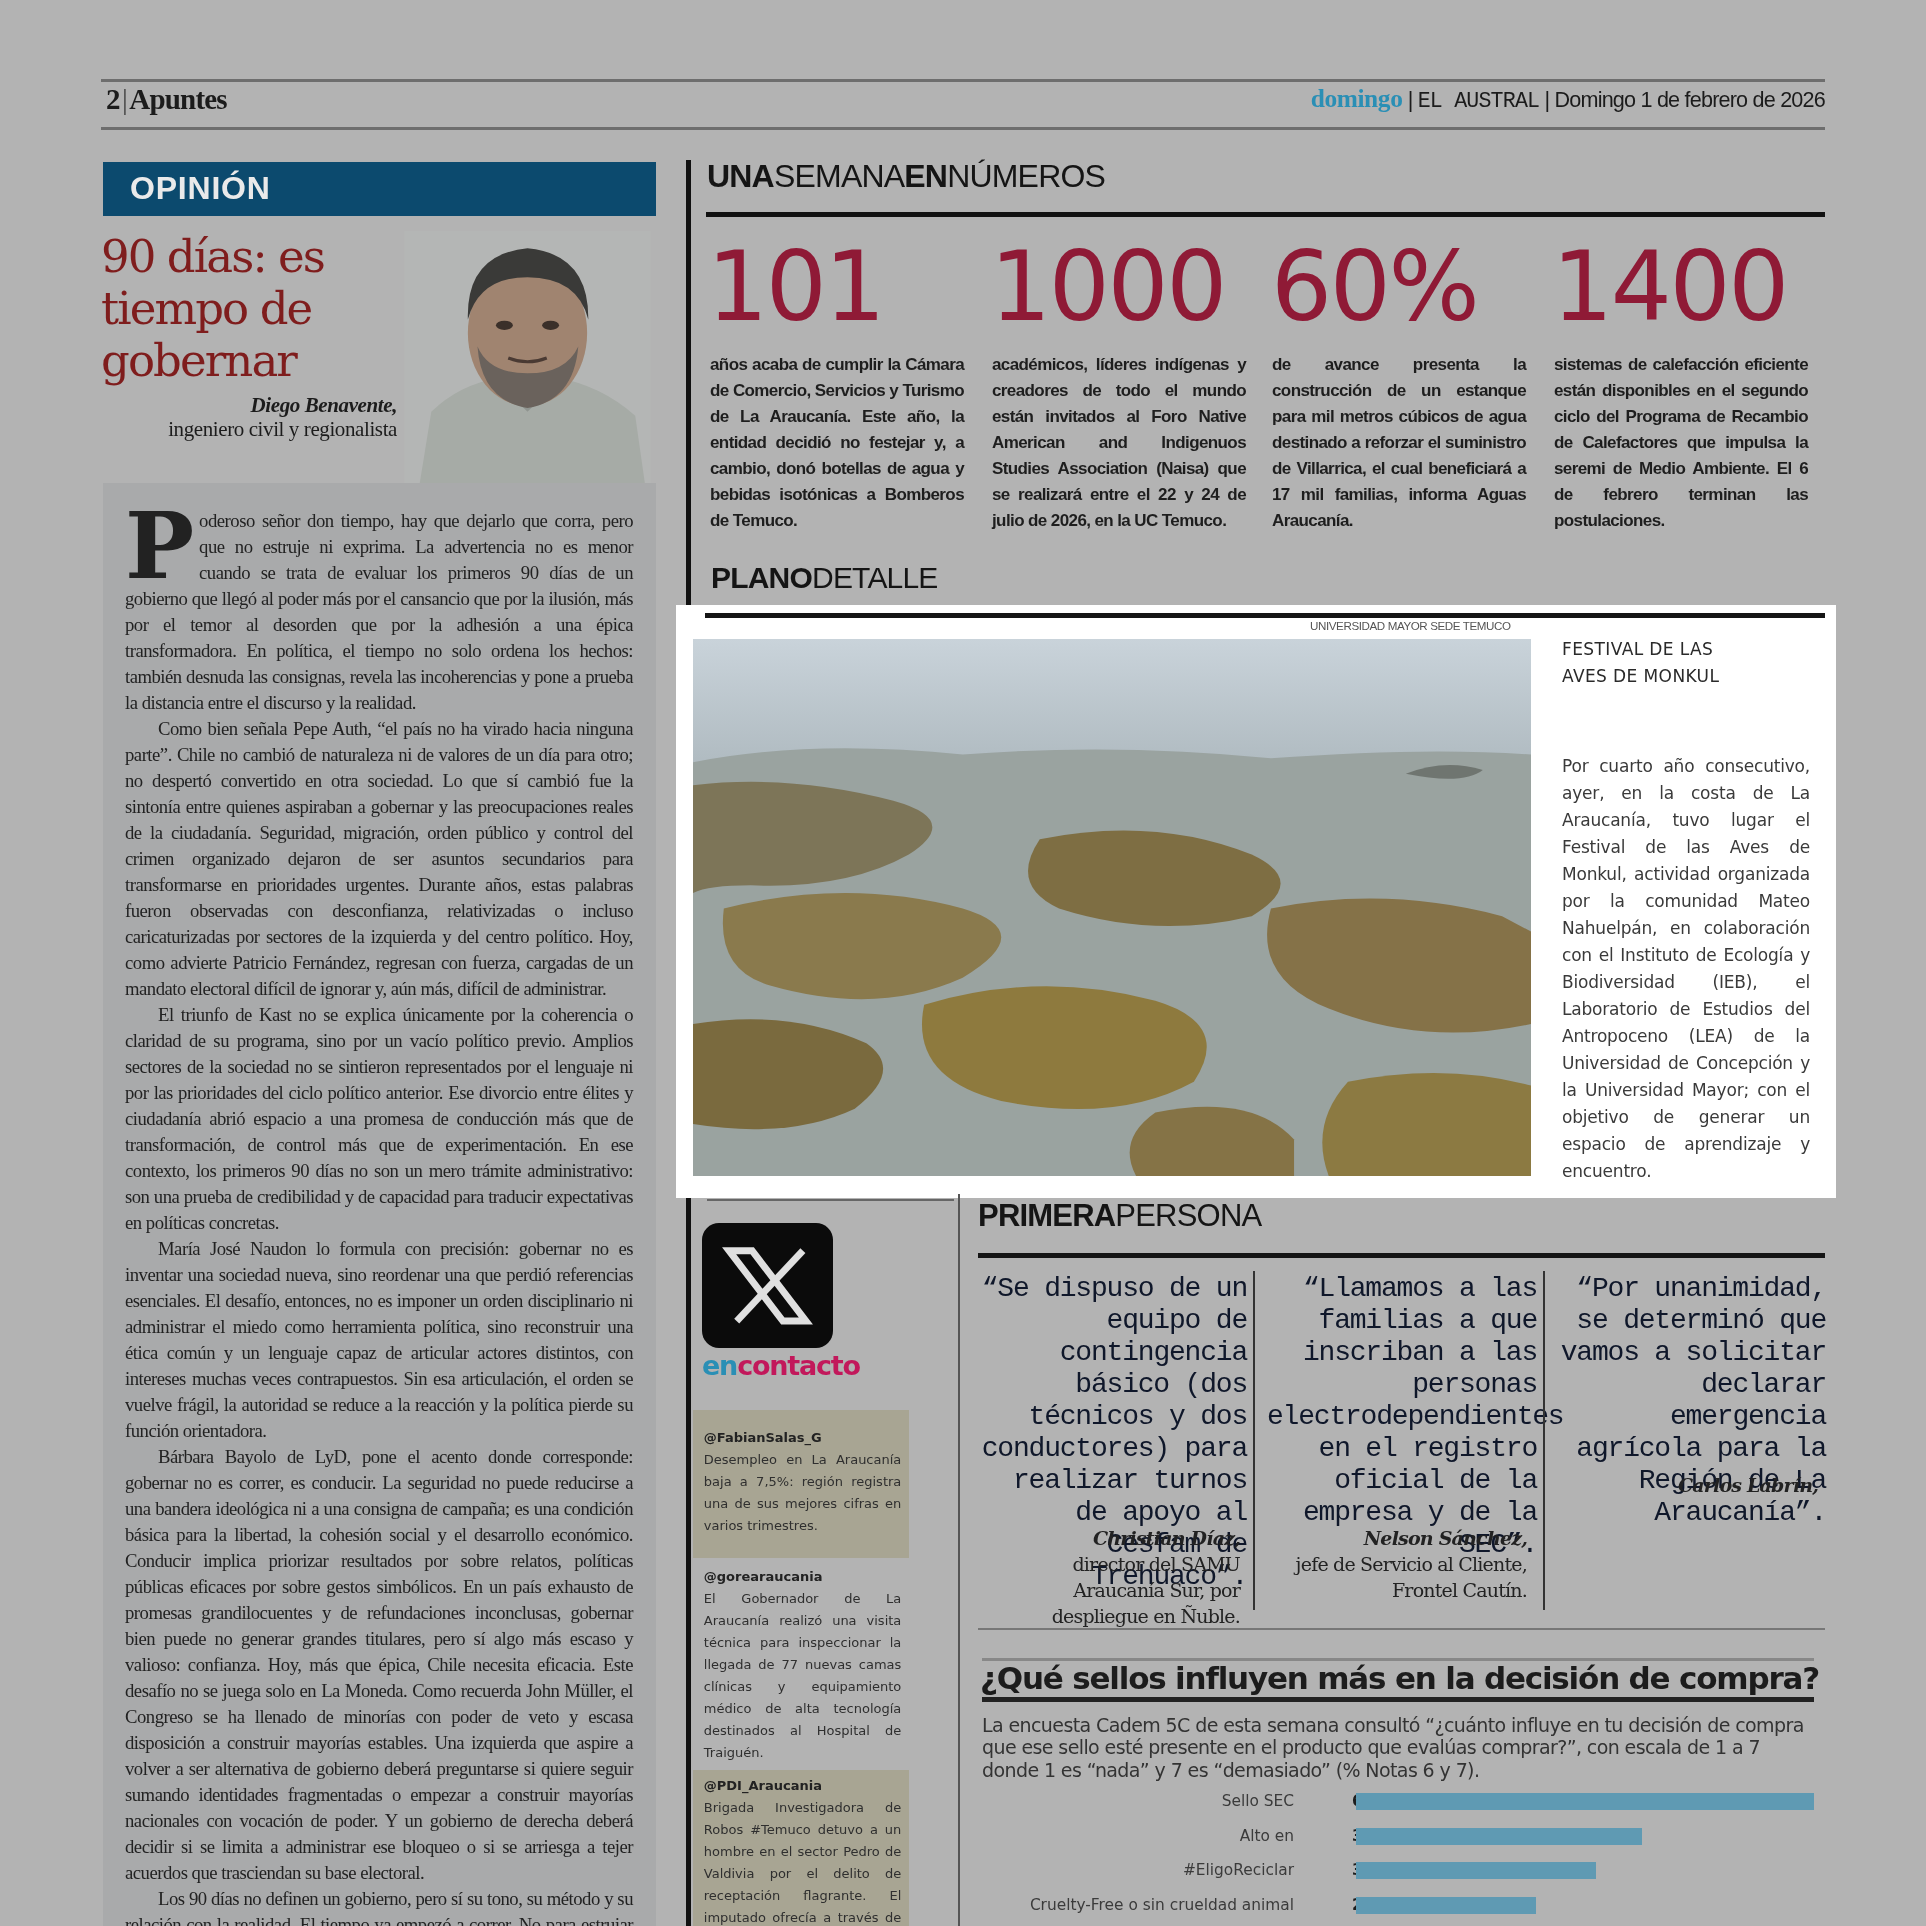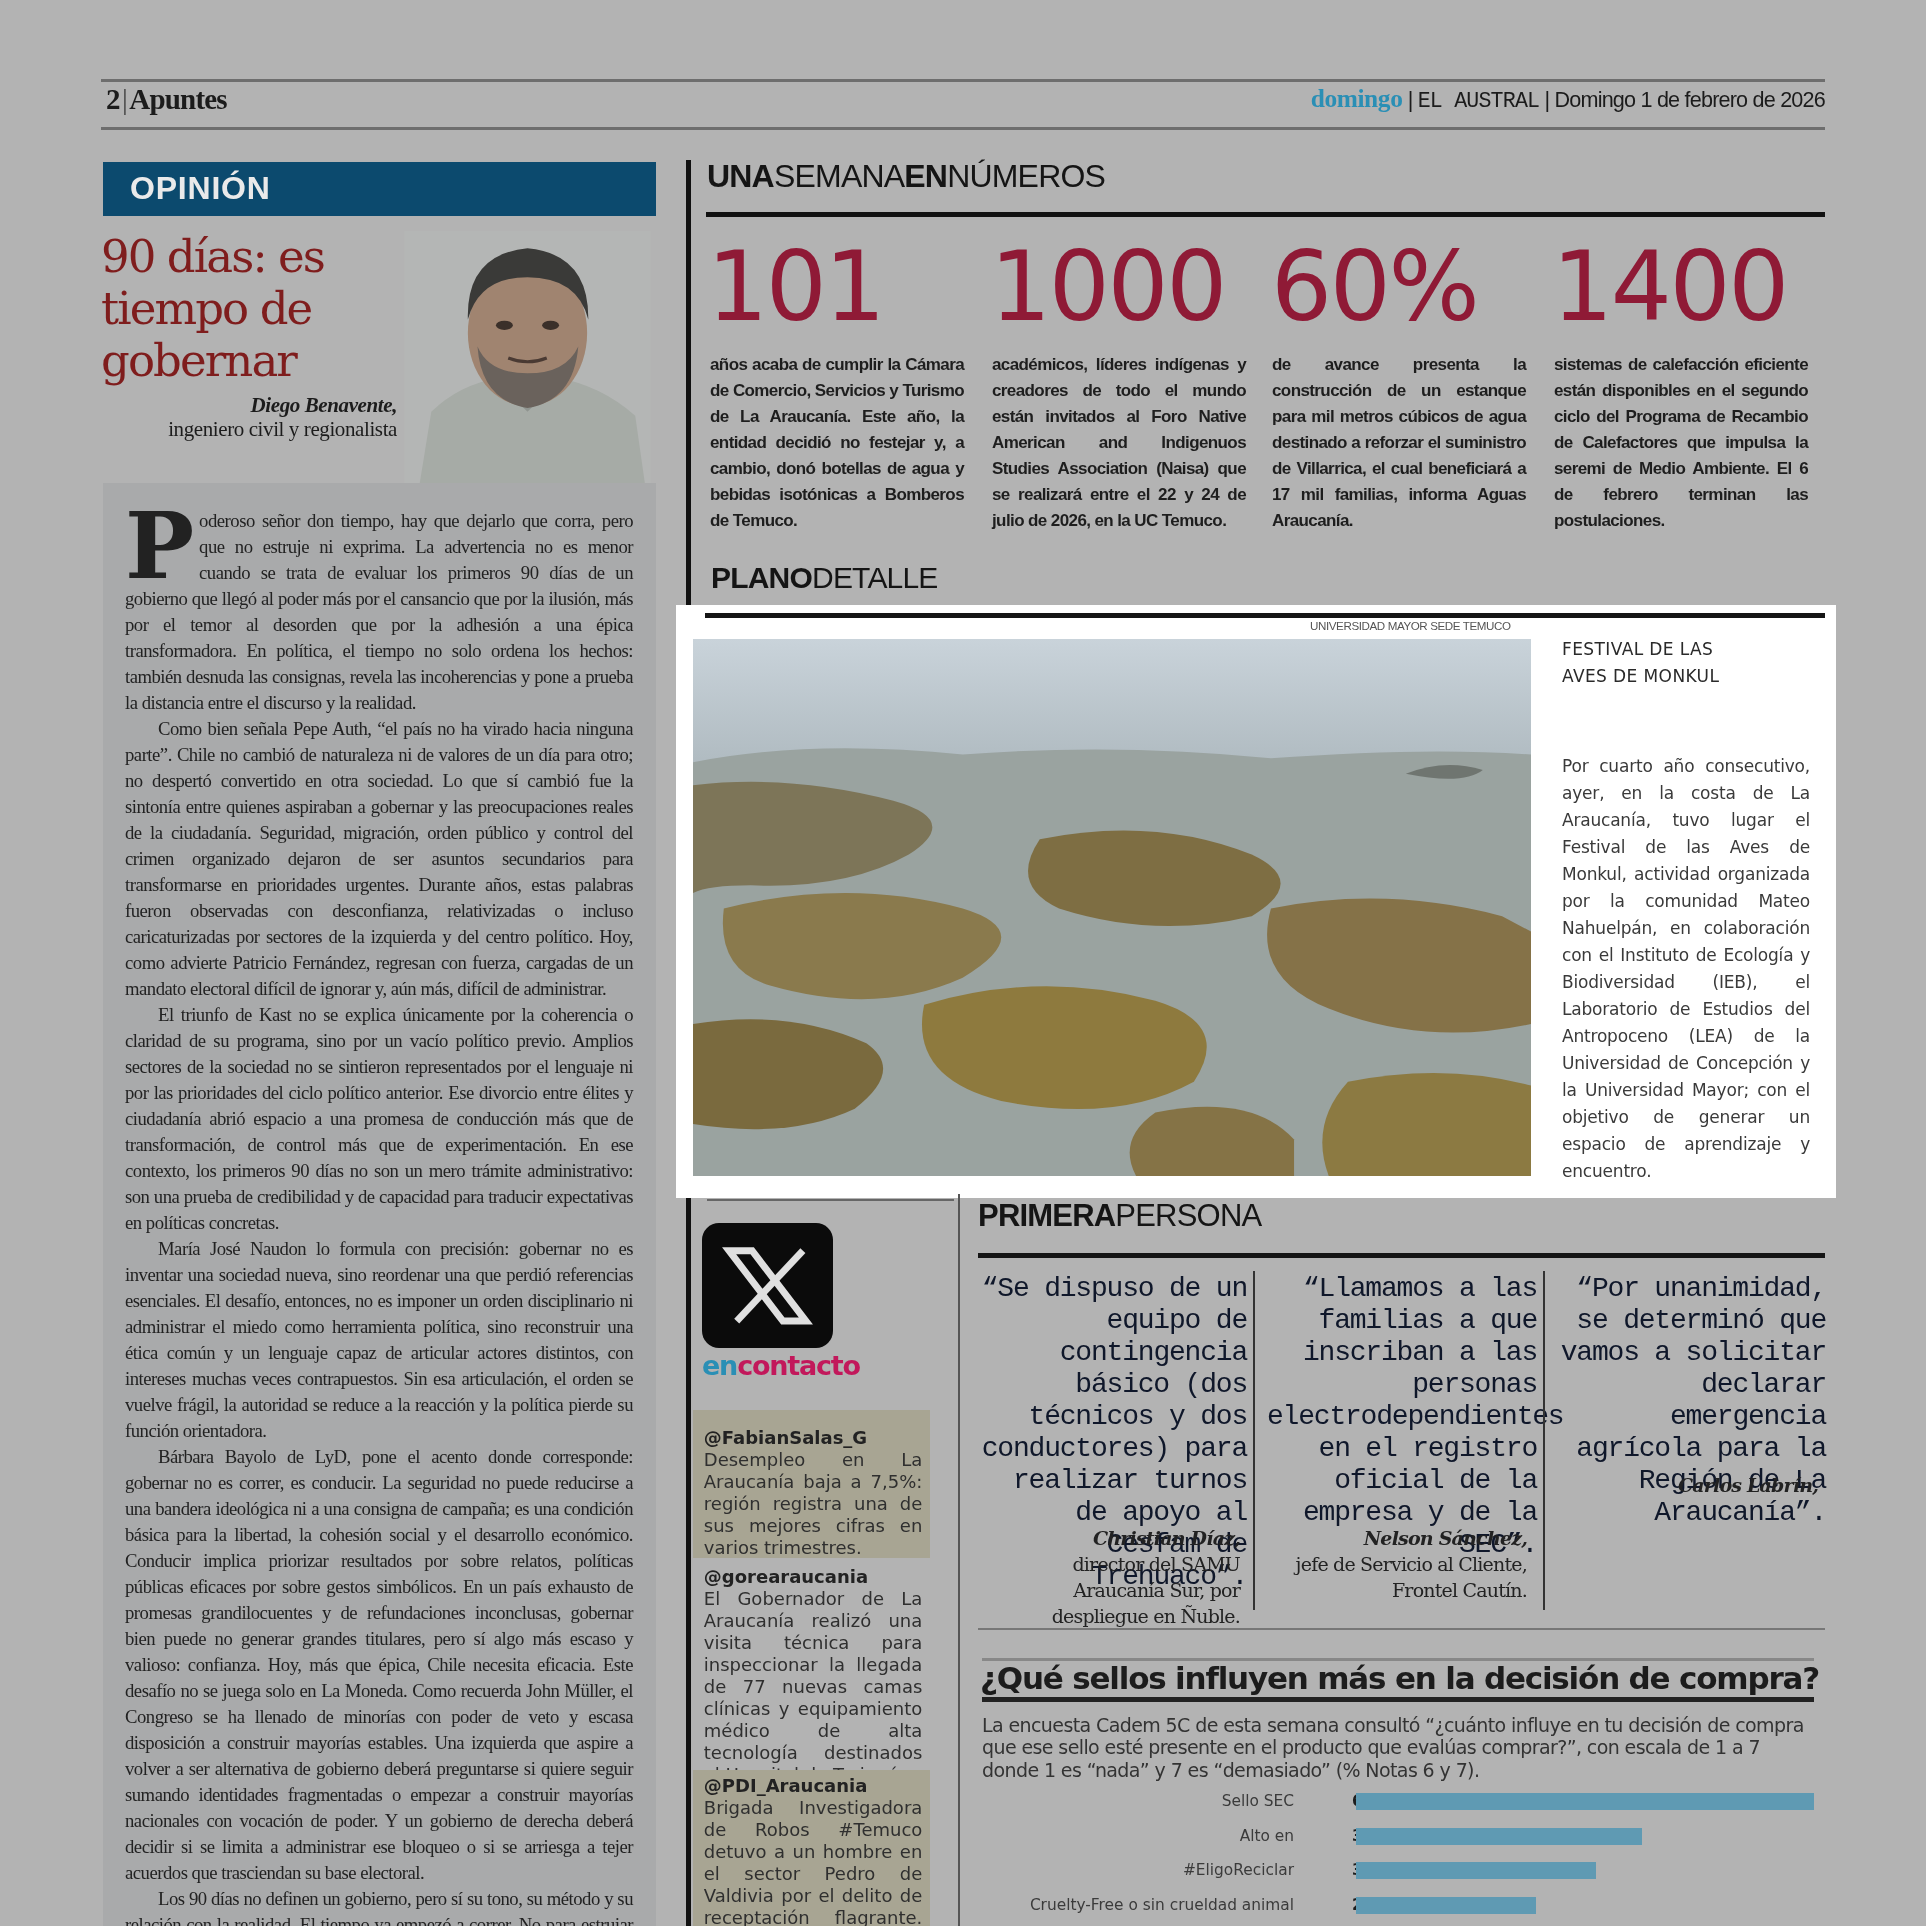--- a/index.html
+++ b/index.html
@@ -36,21 +36,21 @@
   .plano-box{left:676px;top:605px;width:1160px;height:593px;background:#ffffff;}
   .plano-photo{left:693px;top:639px;width:838px;height:537px;}
   .credit{left:1310px;top:619px;font-family:"Liberation Sans",sans-serif;font-size:11.6px;color:#555;letter-spacing:-0.4px;}
   .fest-title{left:1562px;top:636px;font-family:"DejaVu Sans",sans-serif;font-size:17px;line-height:27px;color:#2a2a2a;letter-spacing:0.4px;}
   .fest-body{left:1562px;top:753px;width:248px;font-family:"DejaVu Sans",sans-serif;font-size:17px;line-height:27px;color:#3a3a3a;text-align:justify;letter-spacing:-0.2px;}
   
   .xlogo{left:702px;top:1223px;width:131px;height:125px;background:#0b0b0b;border-radius:17px;}
   .encontacto{left:702px;top:1350px;font-family:"DejaVu Sans",sans-serif;font-weight:bold;font-size:27px;letter-spacing:-1.2px;}
   .encontacto .en{color:#2a8fb5;}
   .encontacto .c{color:#c2185b;}
-  .tweet{left:693px;width:237px;padding:0 7.7px 0 10.8px;box-sizing:border-box;font-family:"DejaVu Sans",sans-serif;font-size:18px;line-height:22px;color:#2f2f2f;text-align:justify;}
+  .tweet{left:693px;width:216px;padding:0 7.7px 0 10.8px;box-sizing:border-box;font-family:"DejaVu Sans",sans-serif;font-size:13px;line-height:22px;color:#2f2f2f;text-align:justify;}
   .tweet .h{font-weight:bold;display:block;text-align:left;color:#222;}
   .tweet.shade{background:#a8a593;}
   .tw-colrule{left:958px;top:1194px;width:1.9px;height:1079px;background:#555;}
   
   .quote{font-family:Liberation Mono, monospace;font-size:28px;line-height:32px;color:#0f172a;letter-spacing:-1.2px;text-align:right;}
   .qattr{font-family:"DejaVu Serif",serif;font-size:19px;line-height:26px;text-align:right;letter-spacing:-0.8px;color:#222;}
   .qattr .n{font-style:italic;font-weight:bold;}
   .qdiv{width:2.3px;background:#333;}
   
   .chart-title{left:980px;top:1660px;font-family:"DejaVu Sans",sans-serif;font-weight:bold;font-size:31px;letter-spacing:-1.2px;color:#1c1c1c;}

